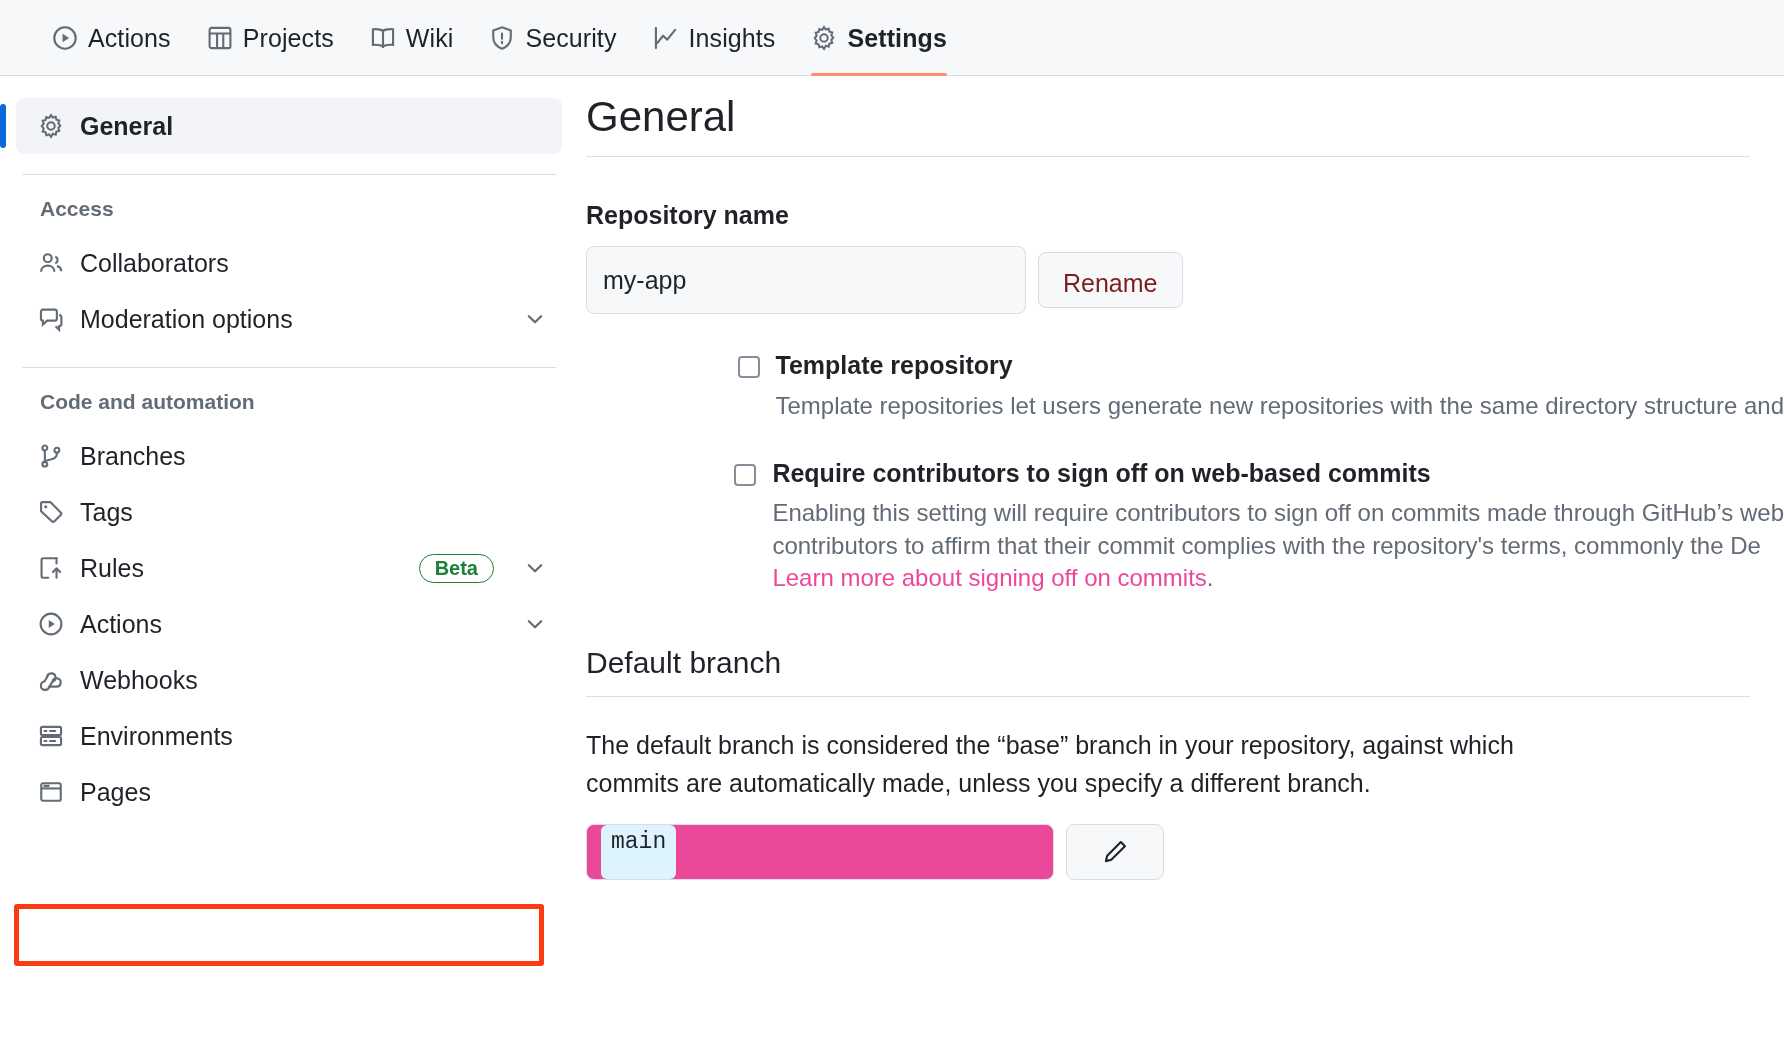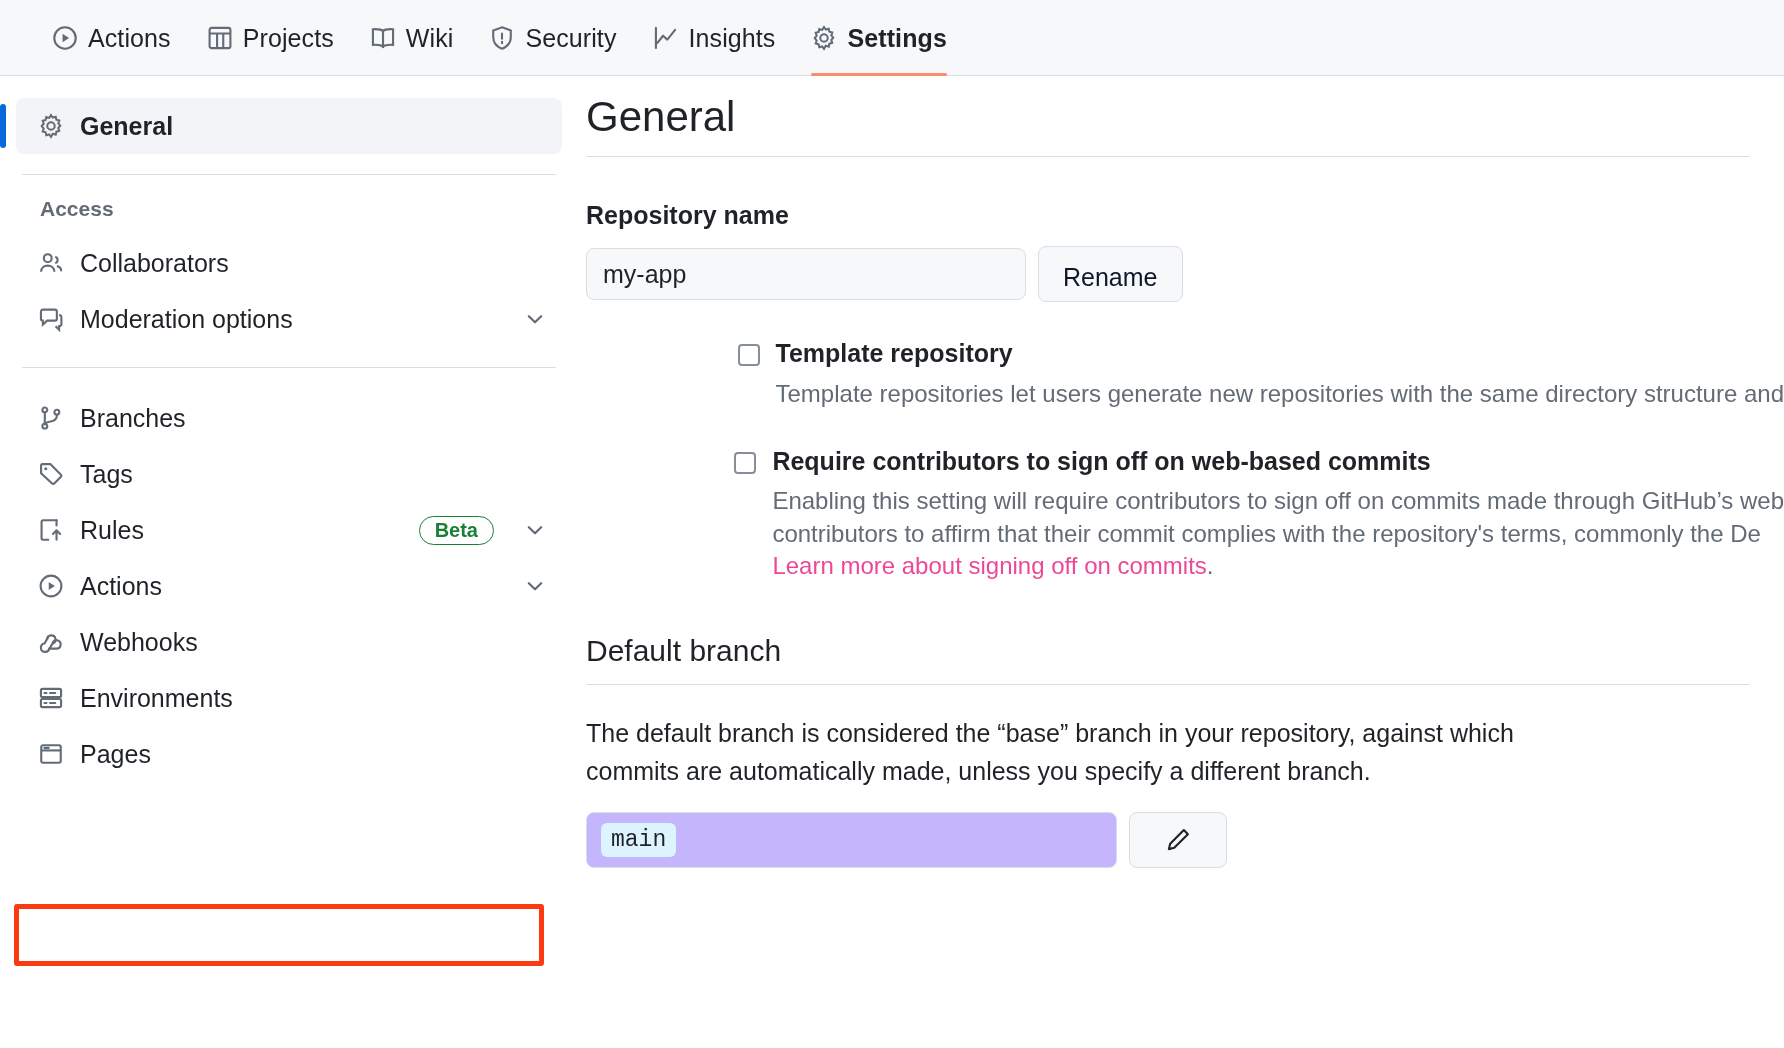--- a/index.html
+++ b/index.html
@@ -107,36 +107,36 @@
     line-height: 1.2; margin-bottom: 14px;
   }
   .rule { height: 1px; background: #d8dee4; margin-right: 34px; }
 
   .field-label {
     font-size: 25px; font-weight: 700; color:#1f2328;
     margin: 44px 0 16px 0;
   }
   .row { display: flex; align-items: center; gap: 12px; }
   .text-input {
-    width: 440px; height: 52px;
+    width: 440px; height: 68px;
     background: #f6f8fa;
     border: 1px solid #d8dee4;
     border-radius: 8px;
     font-size: 25px;
     color: #1f2328;
     padding: 0 16px;
     font-family: "Liberation Sans", sans-serif;
   }
   .btn {
     height: 56px;
     background: #f6f8fa;
     border: 1px solid #d8dee4;
     border-radius: 8px;
     font-size: 25px;
-    color: #0f172a;
+    color: #7f1d1d;
     padding: 16px 24px;
     cursor: pointer;
     font-family: "Liberation Sans", sans-serif;
   }
   .btn-icon {
     width: 98px; height: 56px;
     display:flex; align-items:center; justify-content:center;
     background:#f6f8fa; border:1px solid #d8dee4; border-radius:8px;
     cursor:pointer; color:#1f2328;
   }
@@ -168,23 +168,23 @@
   .branch-chip {
     display: inline-block;
     background: #ddf4ff;
     color: #1f2328;
     border-radius: 6px;
     font-family: "Liberation Mono", monospace;
     font-size: 23px;
     padding: 4px 10px;
   }
   .branch-field {
-    width: 531px; height: 56px;
-    background:#c4b5fd; border:1px solid #d8dee4; border-radius:8px;
-    display:flex; align-items:center; padding: 0 14px;
+    width: 468px; height: 56px;
+    background:#ec4899; border:1px solid #d8dee4; border-radius:8px;
+    display:flex; padding: 0 14px;
   }
 </style>
 </head>
 <body>
 
 <div id="app">
 
   <div class="reponav">
 
     <div class="nav-item">
@@ -295,20 +295,21 @@
         <span class="side-label">Moderation options</span>
         <span class="chev">
           <svg viewBox="0 0 16 16" fill="none" stroke="currentColor" stroke-width="1.6" stroke-linecap="round" stroke-linejoin="round">
               <path d="M3.5 6l4.5 4.4L12.5 6"></path>
             </svg>
         </span>
       </div>
 
       <div class="side-divider"></div>
 
+      <div class="side-heading">Code and automation</div>
 
       <div class="side-item">
         <span class="side-ico">
           <svg viewBox="0 0 16 16" fill="none" stroke="currentColor" stroke-width="1.3">
             <circle cx="4.2" cy="3" r="1.5"></circle>
               <circle cx="4.2" cy="13" r="1.5"></circle>
               <circle cx="11.6" cy="4.4" r="1.5"></circle>
             <path d="M4.2 4.5v7M11.6 5.9v.7c0 2.1-1.8 3.2-4 3.6-1.9.3-3.4.9-3.4 2.2"></path>
           </svg>
         </span>

